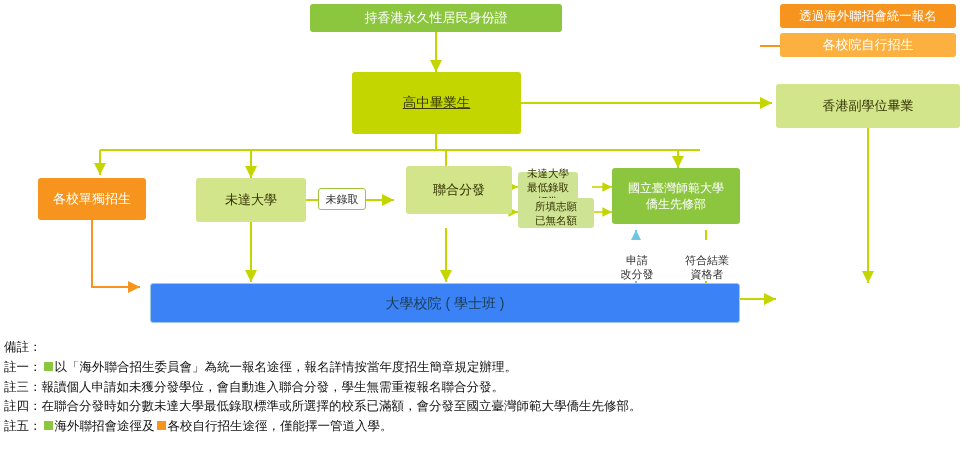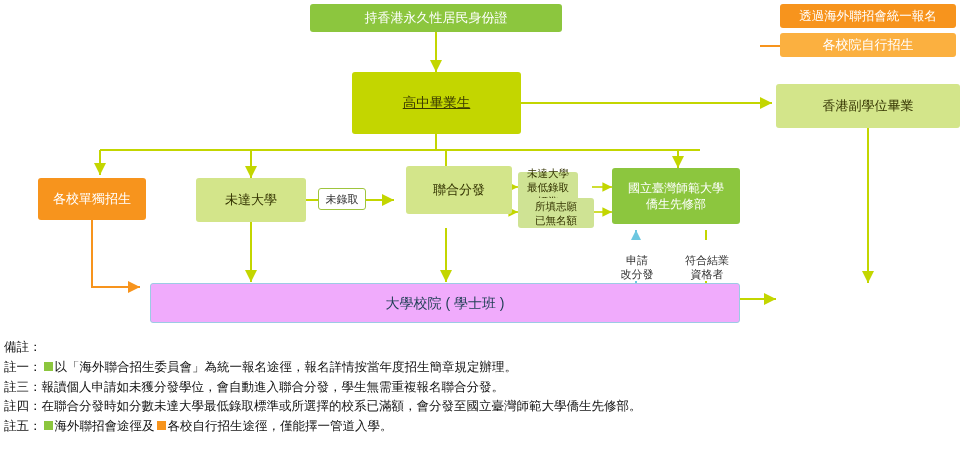--- a/index.html
+++ b/index.html
@@ -30,21 +30,21 @@
     font-size: 13px;
     border-radius: 3px;
     padding: 2px 4px;
   }
   .green-dark { background: #8cc63e; }
   .green-mid  { background: #c3d600; color: #3b3b00; text-decoration: underline; }
   .green-pale { background: #d3e58a; color: #333300; }
   .green-pale2{ background: #cfe394; color: #333300; }
   .orange     { background: #f7941d; }
   .orange-lt  { background: #fbb040; }
-  .blue       { background: #f0abfc; color: #1c3d52; border: 1px solid #9ccbe4; }
+  .blue       { background: #3b82f6; color: #1c3d52; border: 1px solid #9ccbe4; }
   .white-box  { background: #ffffff; color: #333; border: 1px solid #9fc53d; font-size: 11px; }
   .plain-label {
     position: absolute;
     font-size: 11px;
     color: #333;
     text-align: center;
     line-height: 1.25;
     background: #ffffff;
   }
   svg.wires {

